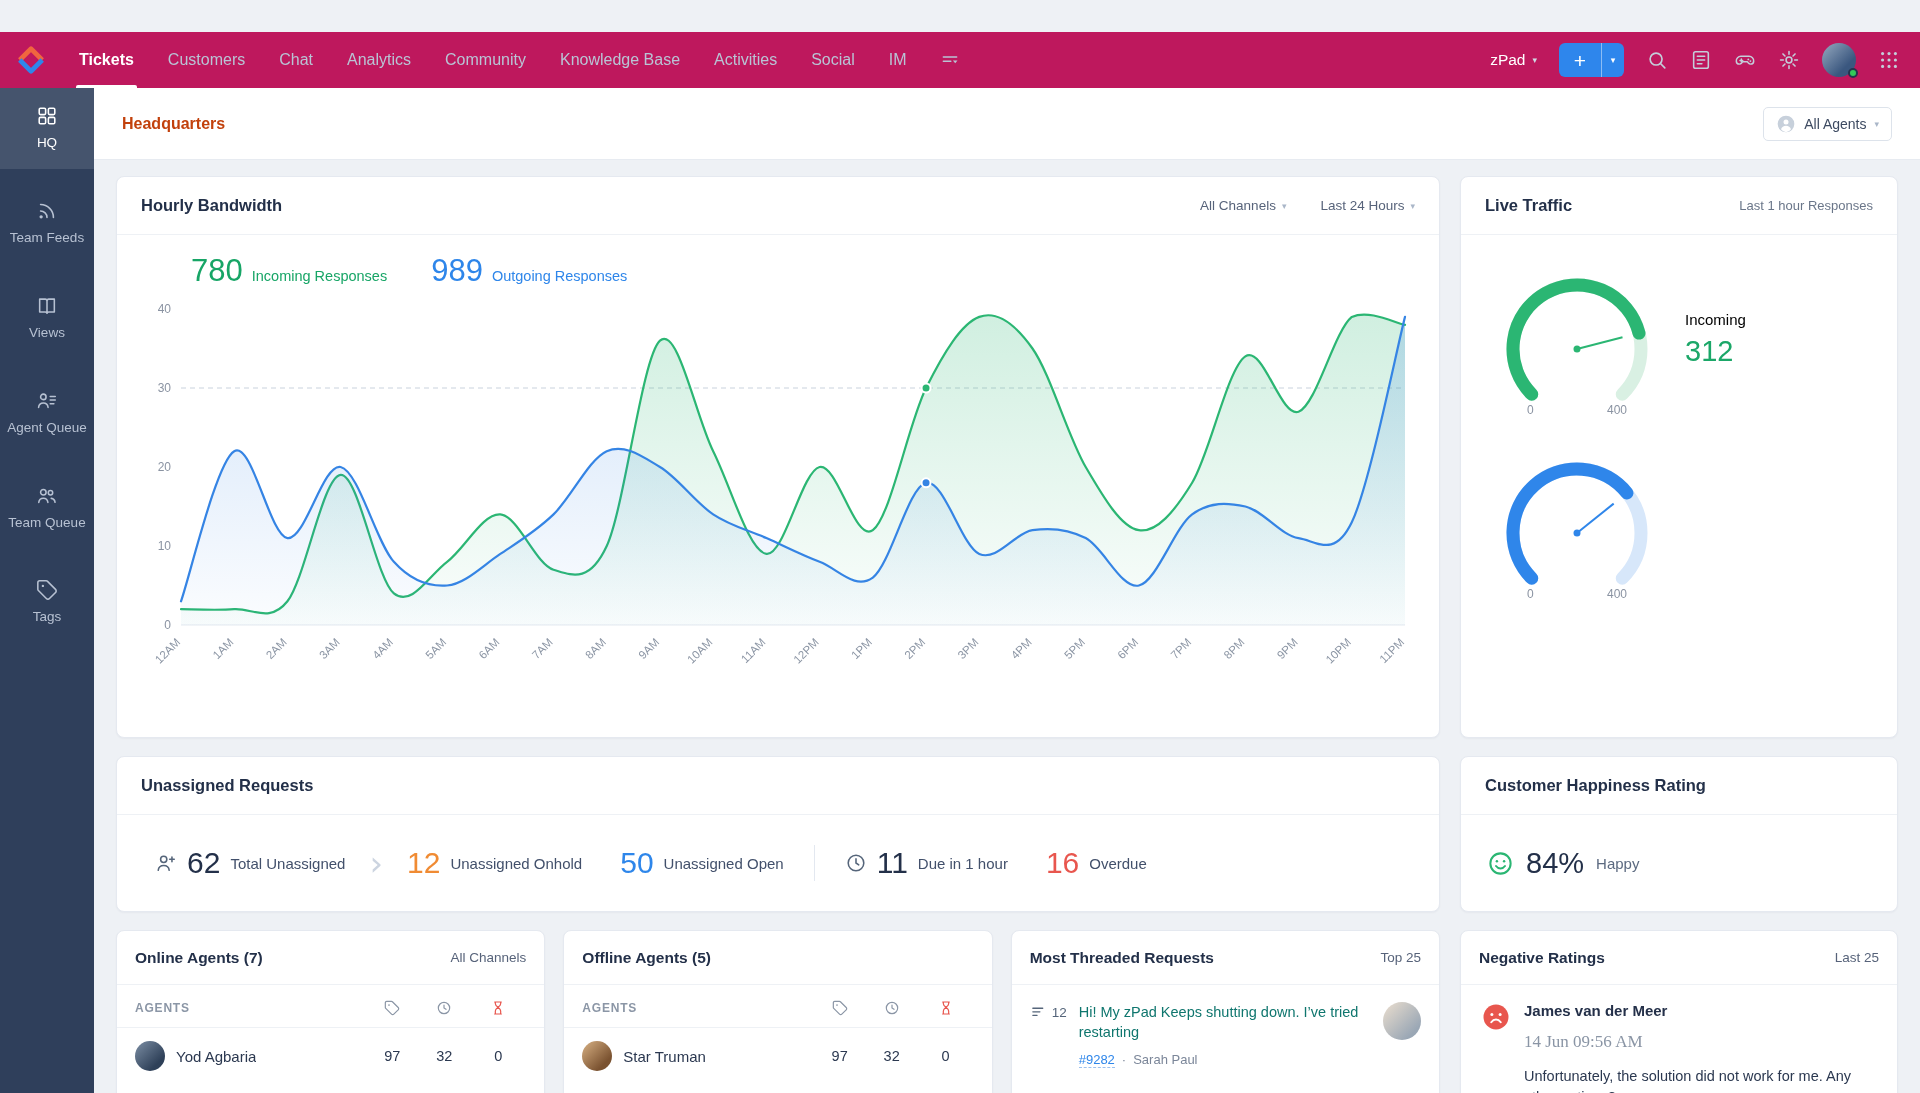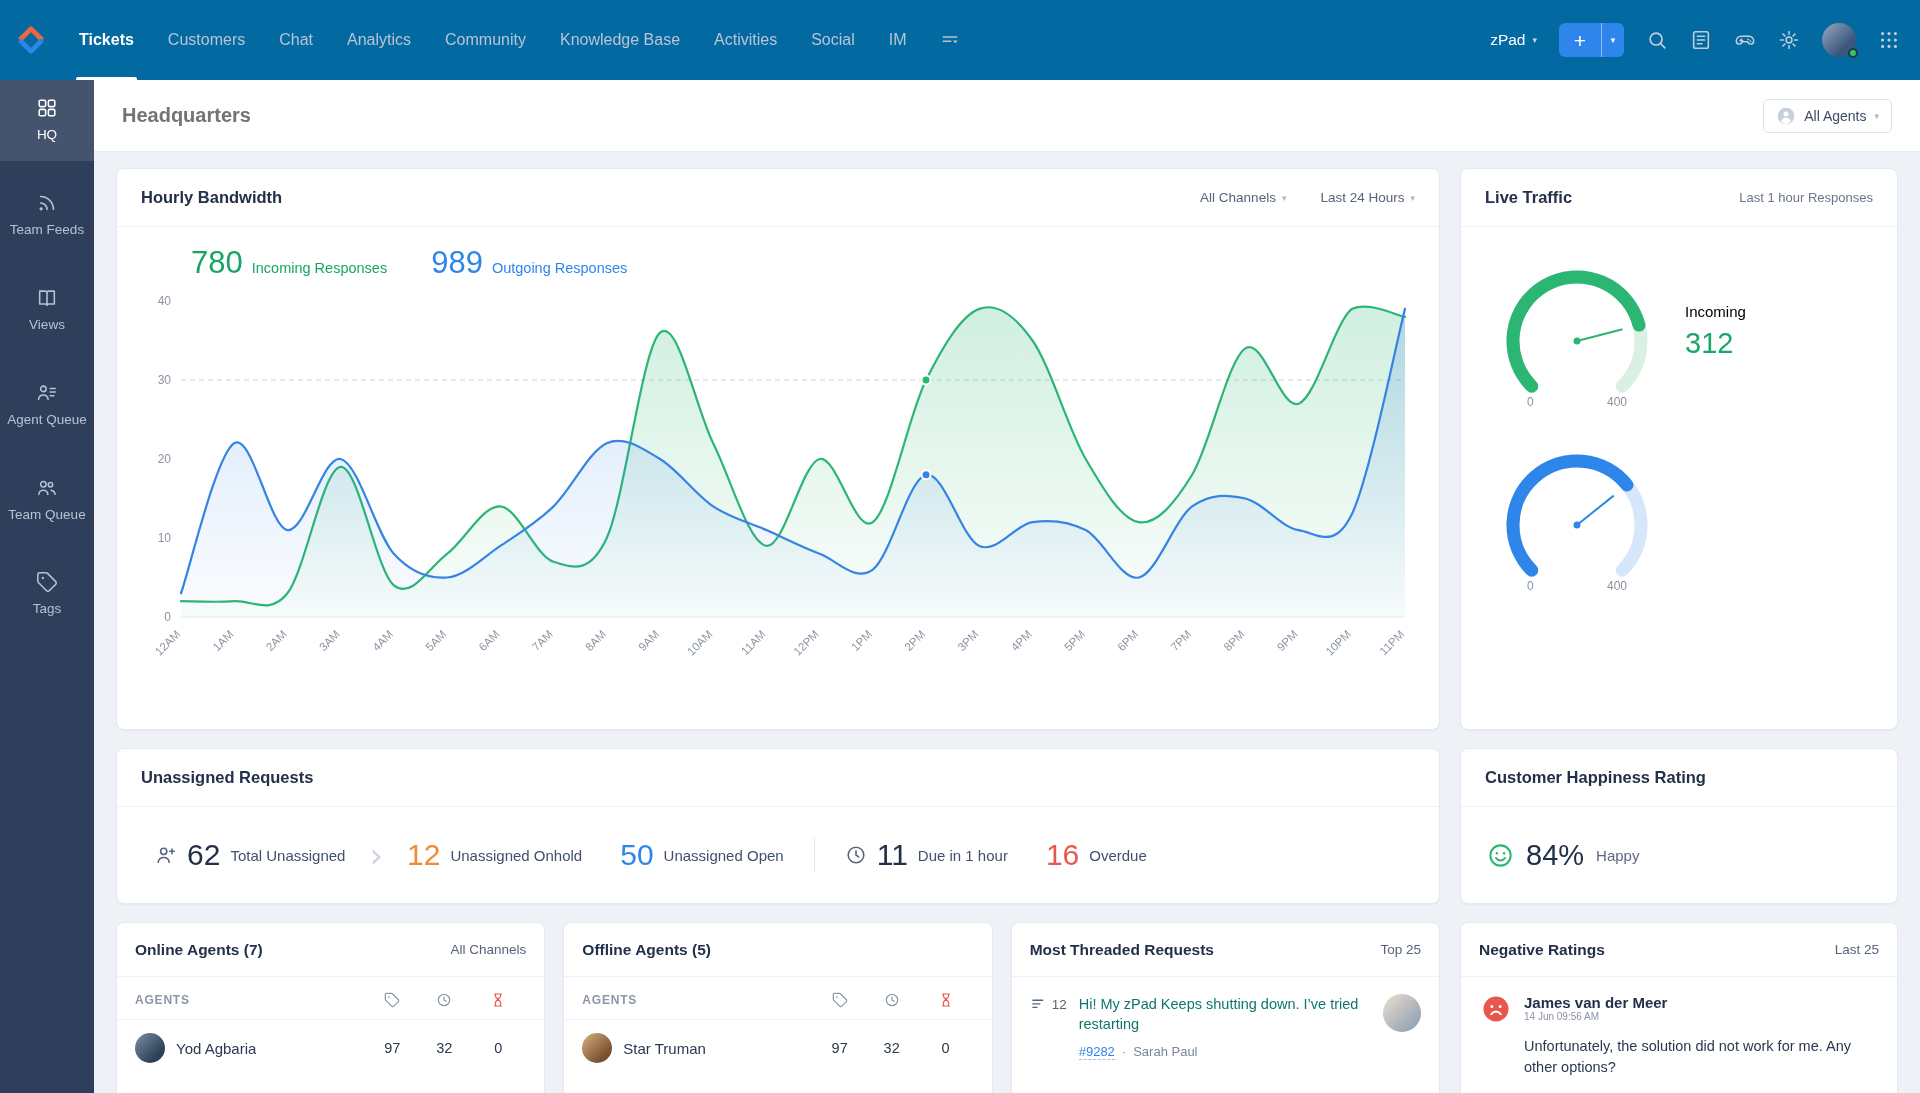--- a/index.html
+++ b/index.html
@@ -1,19 +1,19 @@
 <!DOCTYPE html>
 <html><head>
 <meta charset="utf-8">
 <style>
   *{margin:0;padding:0;box-sizing:border-box;}
   html,body{width:1920px;height:1093px;overflow:hidden;background:#eef1f5;font-family:"Liberation Sans",sans-serif;}
   svg{display:block;}
   
-  .topnav{height:80px;background:#0369a1;display:flex;align-items:stretch;}
+  .topnav{height:56px;background:#be185d;display:flex;align-items:stretch;margin-top:32px;}
   .logo{width:62px;display:flex;align-items:center;justify-content:center;cursor:pointer;}
   .nav-items{display:flex;align-items:stretch;}
   .nav-item{position:relative;display:flex;align-items:center;padding:0 17px;font-size:16px;color:#b9c4d5;cursor:pointer;white-space:nowrap;}
   .nav-item.active{color:#fff;font-weight:bold;}
   .nav-item.active::after{content:"";position:absolute;left:14px;right:14px;bottom:0;height:3px;background:#fff;border-radius:2px 2px 0 0;}
   .nav-more{display:flex;align-items:center;padding:0 16px;color:#b9c4d5;cursor:pointer;}
   .nav-right{margin-left:auto;display:flex;align-items:center;gap:22px;padding-right:20px;}
   .workspace{display:flex;align-items:center;gap:7px;color:#fff;font-size:15.5px;cursor:pointer;}
   .caret{font-size:9px;color:#aab6c8;}
   .workspace .caret{color:#cfd8e4;}
@@ -25,21 +25,21 @@
   .avatar-top{position:relative;width:34px;height:34px;border-radius:50%;background:linear-gradient(135deg,#97aac0 0%,#3a577f 70%);cursor:pointer;flex:none;}
   .status-dot{position:absolute;right:-2px;bottom:-1px;width:10px;height:10px;border-radius:50%;background:#35c759;border:2px solid #24344e;}
   
   .app-body{display:flex;height:1029px;}
   .sidebar{width:94px;background:#2f3f5b;display:flex;flex-direction:column;flex:none;}
   .side-item{display:flex;flex-direction:column;align-items:center;gap:8px;padding:17px 4px;margin-bottom:14px;color:#b7c1d2;font-size:13.5px;line-height:1.25;text-align:center;cursor:pointer;}
   .side-item svg{width:22px;height:22px;}
   .side-item.active{background:rgba(255,255,255,.11);color:#fff;}
   .main{flex:1;display:flex;flex-direction:column;min-width:0;}
   .page-header{height:72px;background:#fff;border-bottom:1px solid #e7ebf1;display:flex;align-items:center;padding:0 28px;flex:none;}
-  .page-title{font-size:20px;font-weight:bold;color:#737373;}
+  .page-title{font-size:16px;font-weight:bold;color:#c2410c;}
   .agents-btn{margin-left:auto;display:flex;align-items:center;gap:8px;background:#fff;border:1px solid #dde3eb;border-radius:5px;padding:6px 12px;font-size:14px;color:#3d4a61;cursor:pointer;}
   .content{flex:1;display:flex;gap:20px;padding:16px 22px 0;overflow:hidden;min-height:0;}
   .col-left{flex:1;display:flex;flex-direction:column;min-width:0;}
   .col-right{width:438px;flex:none;display:flex;flex-direction:column;}
   
   .card{background:#fff;border:1px solid #e5e9f0;border-radius:8px;box-shadow:0 1px 2px rgba(25,35,55,.04);display:flex;flex-direction:column;overflow:hidden;}
   .card-head{height:58px;flex:none;display:flex;align-items:center;justify-content:space-between;padding:0 24px;border-bottom:1px solid #eef1f5;}
   .card-head h2{font-size:16.5px;font-weight:bold;color:#233049;}
   .card-head.small{height:54px;padding:0 18px;}
   .card-head.small h2{font-size:15.5px;}
@@ -111,21 +111,21 @@
   .thread-body{min-width:0;}
   .thread-subject{font-size:14.5px;color:#0f766e;line-height:1.4;}
   .thread-meta{margin-top:9px;display:flex;align-items:center;gap:7px;font-size:13px;color:#7b8699;}
   .ticket-id{color:#2e86ea;text-decoration:none;border-bottom:1px dashed #9cc1ef;cursor:pointer;}
   .avatar-th{width:38px;height:38px;border-radius:50%;margin-left:auto;flex:none;}
   
   .neg-item{display:flex;align-items:flex-start;gap:13px;padding:17px 20px;cursor:pointer;}
   .neg-item > svg{width:30px;height:30px;flex:none;}
   .neg-body{min-width:0;}
   .neg-name{font-size:15px;font-weight:bold;color:#243049;}
-  .neg-time{font-size:10px;color:#8a95a5;margin-top:0;}
+  .neg-time{font-size:17px;color:#8a95a5;margin-top:13px;font-family:Liberation Serif, serif;}
   .neg-comment{font-size:14.5px;color:#2b3850;margin-top:14px;line-height:1.45;}
 </style>
 </head>
 <body>
 
 <header class="topnav">
   <div class="logo">
     <svg width="30" height="30" viewBox="0 0 32 32">
       <path d="M4 16 16 4 28 16" fill="none" stroke="#f0663f" stroke-width="5" stroke-linejoin="round"></path>
       <path d="M28 16 16 28 4 16" fill="none" stroke="#2e86ea" stroke-width="5" stroke-linejoin="round"></path>

